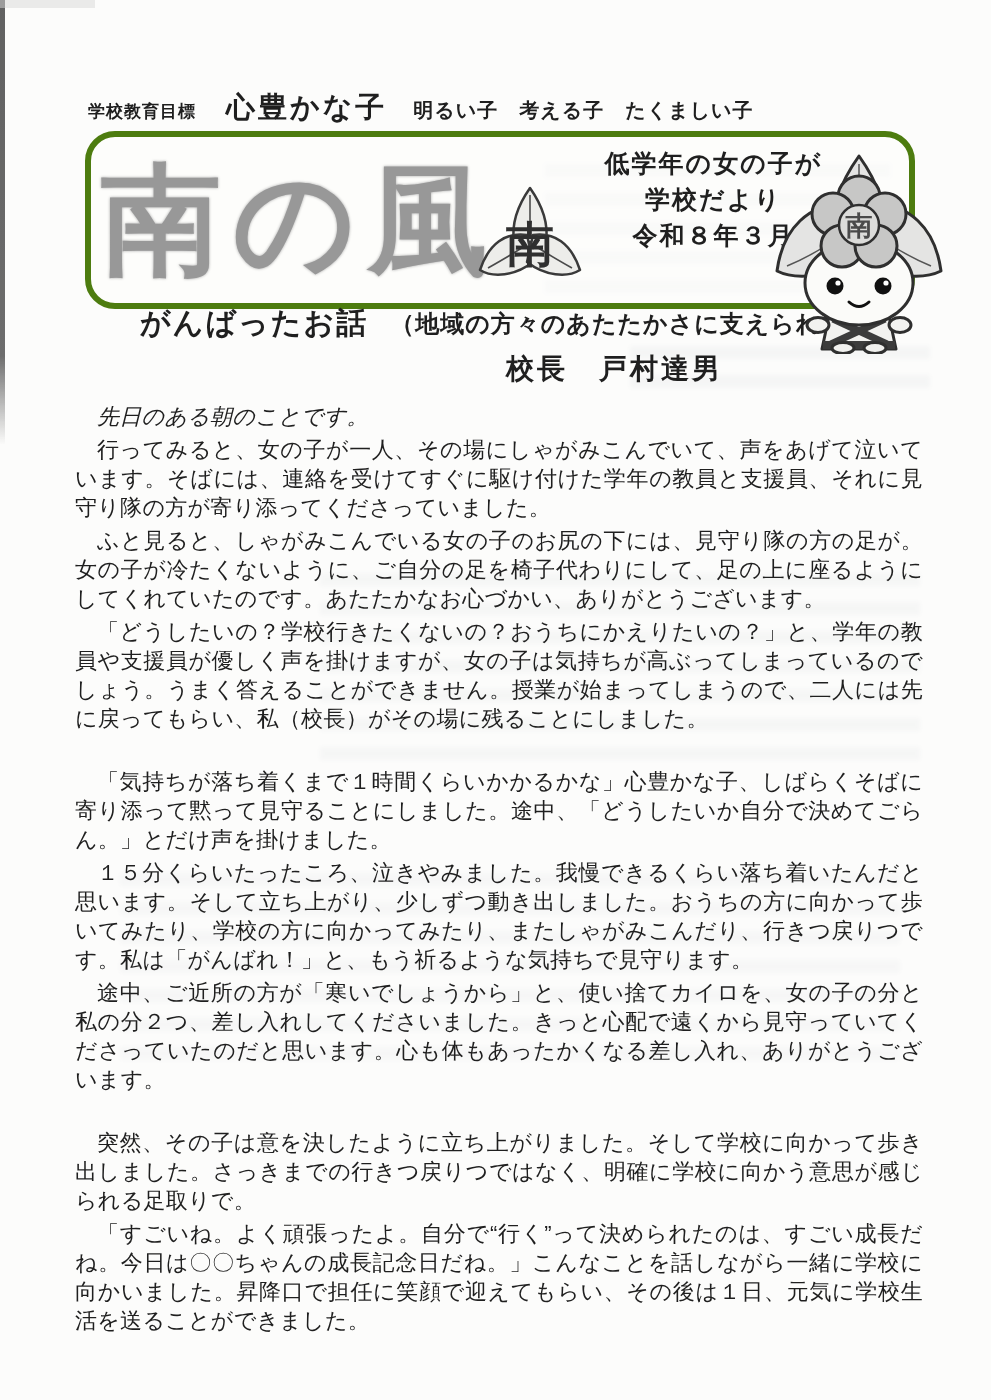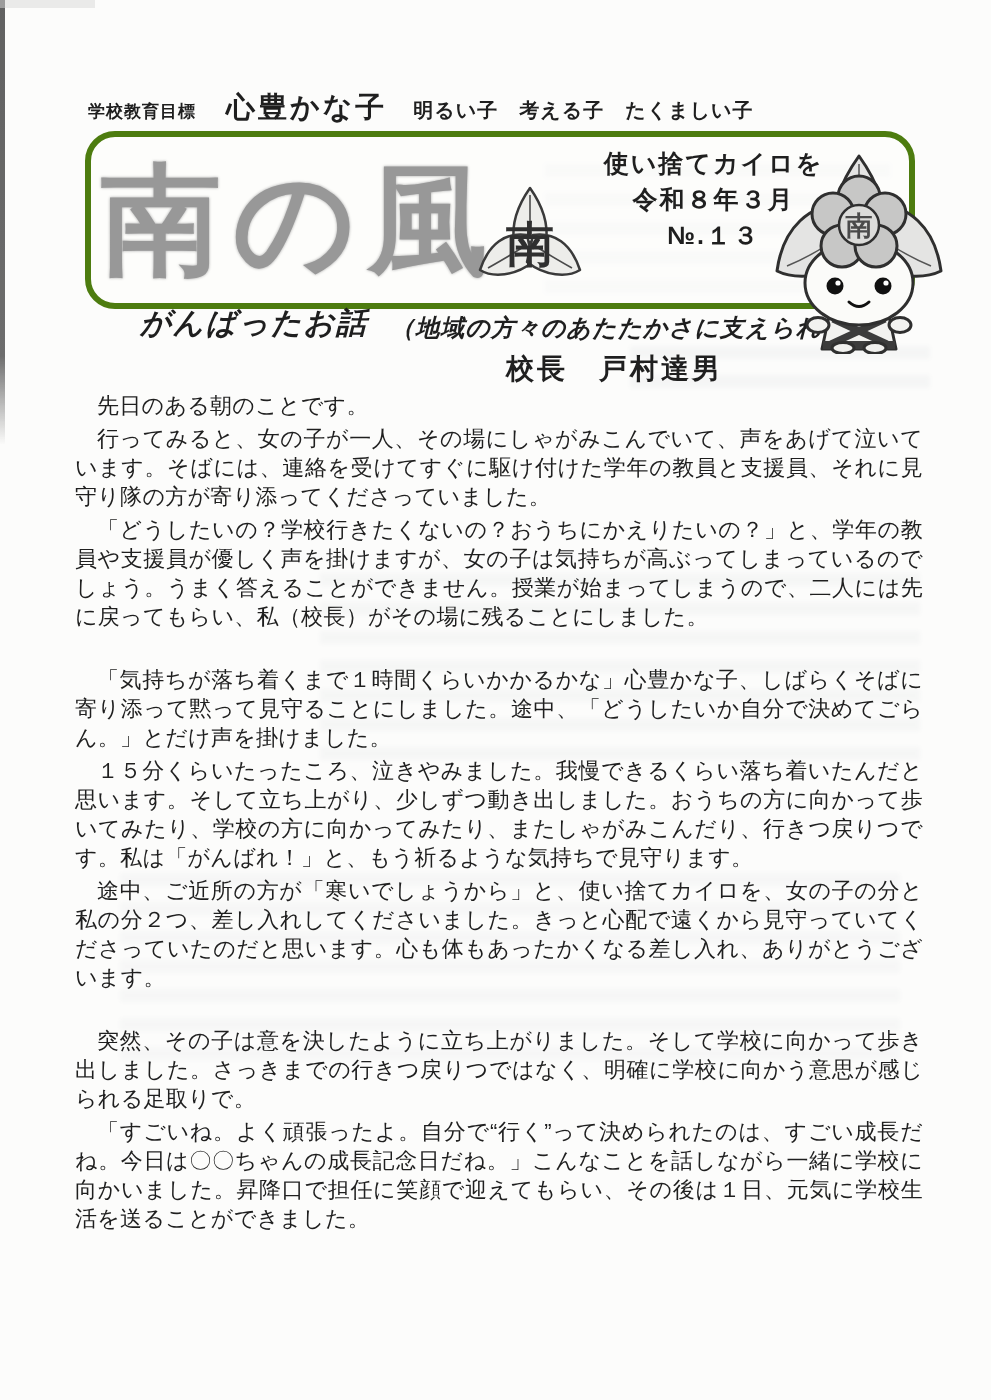--- a/index.html
+++ b/index.html
@@ -33,29 +33,29 @@
     font-weight:700;color:#989898;letter-spacing:12px;white-space:nowrap;
     text-shadow:0 0 3px #a3a3a3;}
   .emblem{position:absolute;left:383px;top:48px;}
   .issue-info{position:absolute;left:455px;top:8px;width:335px;text-align:center;
     font-size:25px;font-weight:600;line-height:36px;letter-spacing:2px;}
 
   
   .mascot{position:absolute;left:763px;top:150px;z-index:3;}
 
   
-  .article-title-row{position:absolute;top:303px;left:140px;display:flex;align-items:flex-end;white-space:nowrap;font-style:italic;}
+  .article-title-row{position:absolute;top:303px;left:140px;display:flex;align-items:center;white-space:nowrap;}
   .article-title{font-size:30px;font-weight:800;letter-spacing:2px;}
   .article-subtitle{font-size:24px;font-weight:600;margin-left:22px;letter-spacing:1px;}
   .byline{position:absolute;top:350px;left:0;width:723px;text-align:right;
     font-size:28px;font-weight:600;letter-spacing:3px;}
   .body-text{position:absolute;top:386px;left:75px;width:848px;
     font-size:22px;line-height:29px;letter-spacing:.3px;text-align:justify;}
   .body-text p{margin:4px 0 0;text-indent:1em;}
-  .body-text p:first-child{margin-top:5px;}
+  .body-text p:first-child{margin-top:16px;font-style:italic;}
   .body-text p.gap-before{margin-top:34px;}
 </style>
 </head>
 <body>
 
 <div class="page">
 
   <div class="edge-left"></div>
   <div class="edge-top"></div>
   <div class="ghost ghost-a"></div>
@@ -80,23 +80,23 @@
       </g>
       <g stroke="#4a4a4a" stroke-width="1.6" fill="none">
         <path d="M56,10 L56,54"></path>
         <path d="M14,83 C30,74 42,67 52,60"></path>
         <path d="M98,83 C82,74 70,67 60,60"></path>
       </g>
       <text x="56" y="76" text-anchor="middle" font-size="48" font-weight="bold" font-family="Liberation Serif, serif" fill="#2f2f2f">南</text>
     </svg>
 
     <div class="issue-info">
-      <div>使い捨てカイロを</div>
+      <div>低学年の女の子が</div>
+      <div>学校だより</div>
       <div>令和８年３月</div>
-      <div>№.１３</div>
     </div>
   </div>
 
   <svg class="mascot" width="192" height="204" viewBox="0 0 192 204">
 
     <g fill="#e4e4e3" stroke="#2f2f2f" stroke-width="3" stroke-linejoin="round">
       <path d="M14,121 C20,76 47,55 82,52 L96,110 C63,128 32,130 14,121 Z"></path>
       <path d="M178,121 C172,76 145,55 110,52 L96,110 C129,128 160,130 178,121 Z"></path>
       <path d="M96,6 C76,34 68,58 72,88 L120,88 C124,58 116,34 96,6 Z"></path>
     </g>
@@ -136,20 +136,21 @@
 
   <div class="article-title-row">
     <span class="article-title">がんばったお話</span>
     <span class="article-subtitle">（地域の方々のあたたかさに支えられて）</span>
   </div>
   <div class="byline">校長　戸村達男</div>
 
   <div class="body-text">
     <p>先日のある朝のことです。</p>
     <p>行ってみると、女の子が一人、その場にしゃがみこんでいて、声をあげて泣いています。そばには、連絡を受けてすぐに駆け付けた学年の教員と支援員、それに見守り隊の方が寄り添ってくださっていました。</p>
+    <p>ふと見ると、しゃがみこんでいる女の子のお尻の下には、見守り隊の方の足が。女の子が冷たくないように、ご自分の足を椅子代わりにして、足の上に座るようにしてくれていたのです。あたたかなお心づかい、ありがとうございます。</p>
     <p>「どうしたいの？学校行きたくないの？おうちにかえりたいの？」と、学年の教員や支援員が優しく声を掛けますが、女の子は気持ちが高ぶってしまっているのでしょう。うまく答えることができません。授業が始まってしまうので、二人には先に戻ってもらい、私（校長）がその場に残ることにしました。</p>
     <p class="gap-before">「気持ちが落ち着くまで１時間くらいかかるかな」心豊かな子、しばらくそばに寄り添って黙って見守ることにしました。途中、「どうしたいか自分で決めてごらん。」とだけ声を掛けました。</p>
     <p>１５分くらいたったころ、泣きやみました。我慢できるくらい落ち着いたんだと思います。そして立ち上がり、少しずつ動き出しました。おうちの方に向かって歩いてみたり、学校の方に向かってみたり、またしゃがみこんだり、行きつ戻りつです。私は「がんばれ！」と、もう祈るような気持ちで見守ります。</p>
     <p>途中、ご近所の方が「寒いでしょうから」と、使い捨てカイロを、女の子の分と私の分２つ、差し入れしてくださいました。きっと心配で遠くから見守っていてくださっていたのだと思います。心も体もあったかくなる差し入れ、ありがとうございます。</p>
     <p class="gap-before">突然、その子は意を決したように立ち上がりました。そして学校に向かって歩き出しました。さっきまでの行きつ戻りつではなく、明確に学校に向かう意思が感じられる足取りで。</p>
     <p>「すごいね。よく頑張ったよ。自分で“行く”って決められたのは、すごい成長だね。今日は〇〇ちゃんの成長記念日だね。」こんなことを話しながら一緒に学校に向かいました。昇降口で担任に笑顔で迎えてもらい、その後は１日、元気に学校生活を送ることができました。</p>
   </div>
 
 </div>
 

